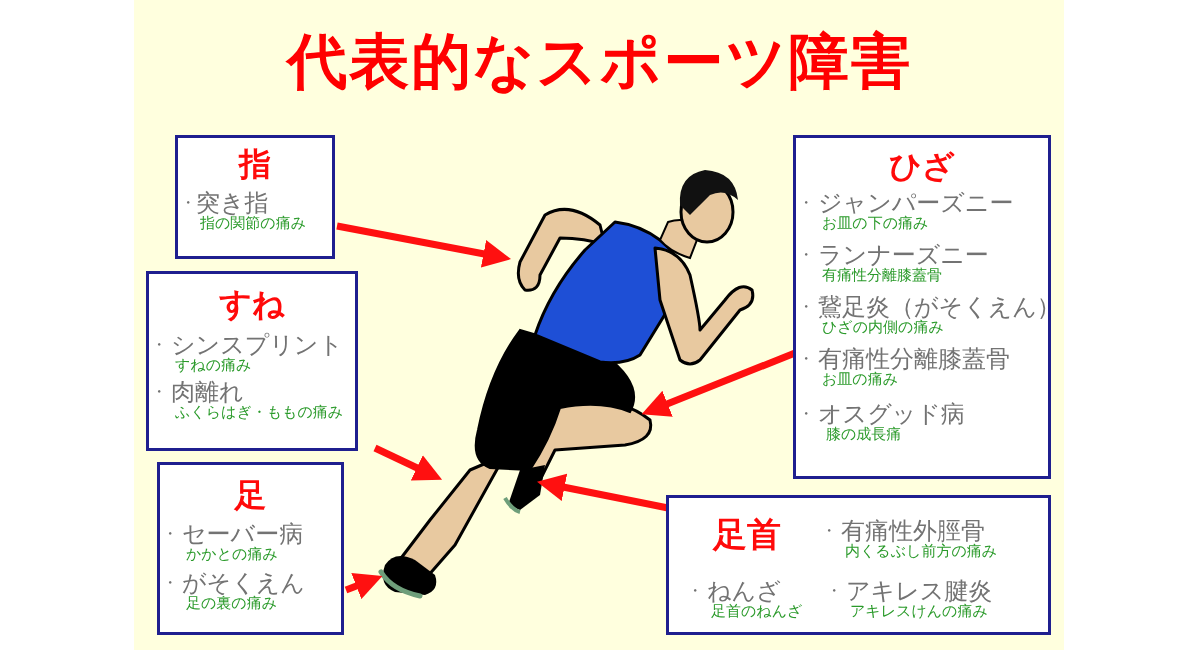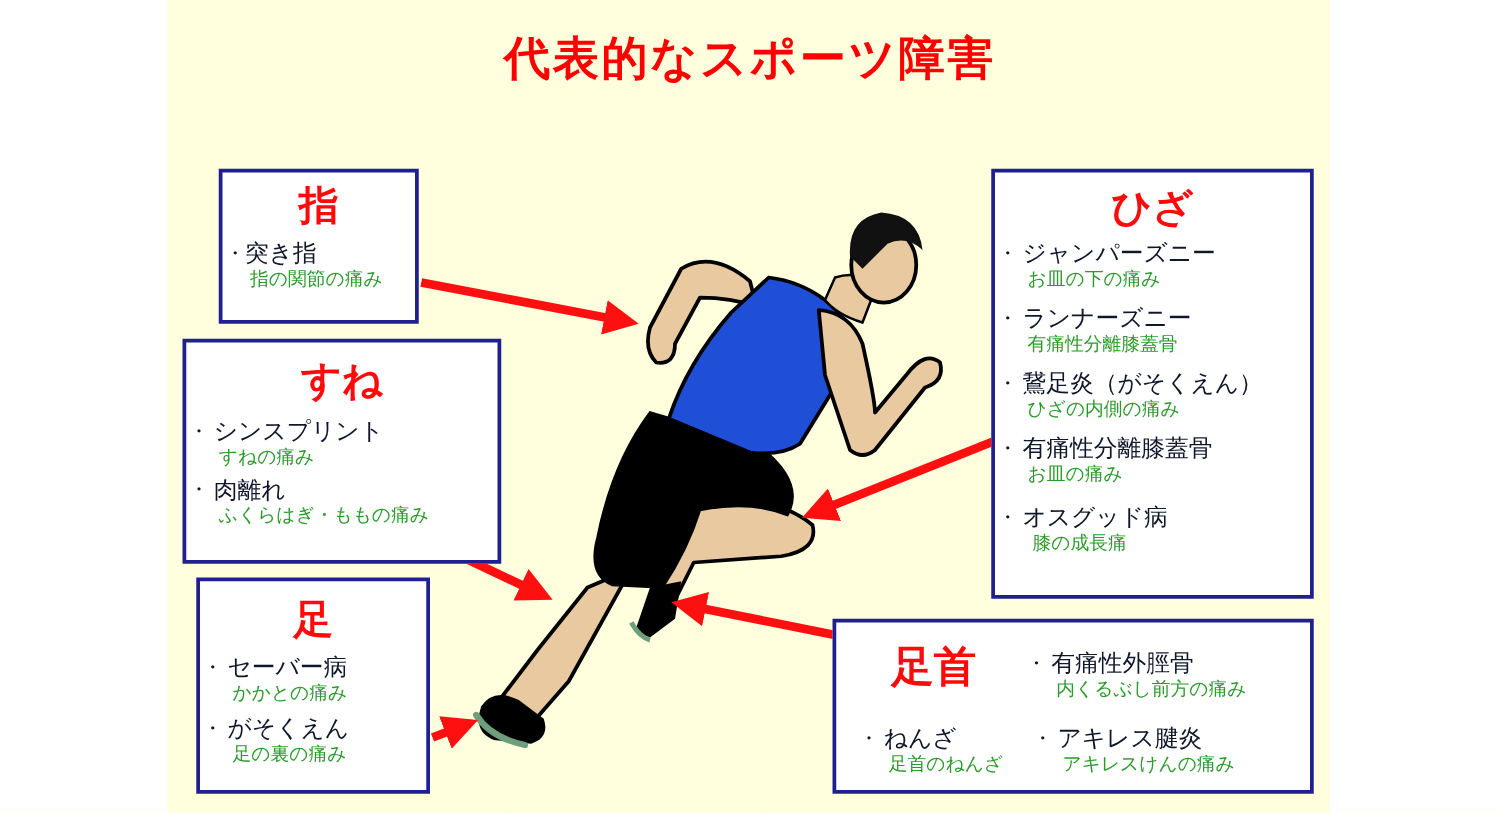--- a/index.html
+++ b/index.html
@@ -1,24 +1,24 @@
 <!DOCTYPE html>
 <html><head>
 <meta charset="utf-8">
 <style>
   html, body { margin:0; padding:0; }
   body { width:1200px; height:650px; background:#ffffff; position:relative; overflow:hidden;
          font-family:"DejaVu Sans", "Liberation Sans", sans-serif; }
   .panel { position:absolute; left:134px; top:0; width:930px; height:650px; background:#ffffde; }
   .title { position:absolute; left:0; top:22px; width:1200px; text-align:center;
-           font-size:37px; font-weight:bold; color:#ff0000; letter-spacing:2px; }
+           font-size:60px; font-weight:bold; color:#ff0000; letter-spacing:2px; }
   .box { position:absolute; background:#ffffff; border:3px solid #1f1f8f; box-sizing:border-box; }
   .box-title { text-align:center; color:#ff0a0a; font-weight:bold; font-size:32px; line-height:40px; }
   .item { position:relative; padding-left:22px; }
-  .item .name { font-size:19px; color:#0f172a; line-height:22px; white-space:nowrap; }
+  .item .name { font-size:24px; color:#737373; line-height:22px; white-space:nowrap; }
   .item .name::before { content:"・"; position:absolute; left:2px; top:0; font-size:16px; }
   .item .desc { font-size:15px; color:#2a9a2a; line-height:19px; white-space:nowrap; padding-left:4px; }
   svg.art { position:absolute; left:0; top:0; }
 </style>
 </head>
 <body>
 
 <div class="panel"></div>
 
 <div class="title">代表的なスポーツ障害</div>
@@ -66,21 +66,21 @@
 </svg>
 
 <div class="box" style="left:175px; top:135px; width:160px; height:124px;">
   <div class="box-title" style="margin-top:6px;">指</div>
   <div class="item" style="margin-top:8px; padding-left:18px;">
     <div class="name">突き指</div>
     <div class="desc">指の関節の痛み</div>
   </div>
 </div>
 
-<div class="box" style="left:146px; top:271px; width:255px; height:180px;">
+<div class="box" style="left:146px; top:271px; width:212px; height:180px;">
   <div class="box-title" style="margin-top:10px;">すね</div>
   <div class="item" style="margin-top:10px;">
     <div class="name">シンスプリント</div>
     <div class="desc">すねの痛み</div>
   </div>
   <div class="item" style="margin-top:6px;">
     <div class="name">肉離れ</div>
     <div class="desc">ふくらはぎ・ももの痛み</div>
   </div>
 </div>

